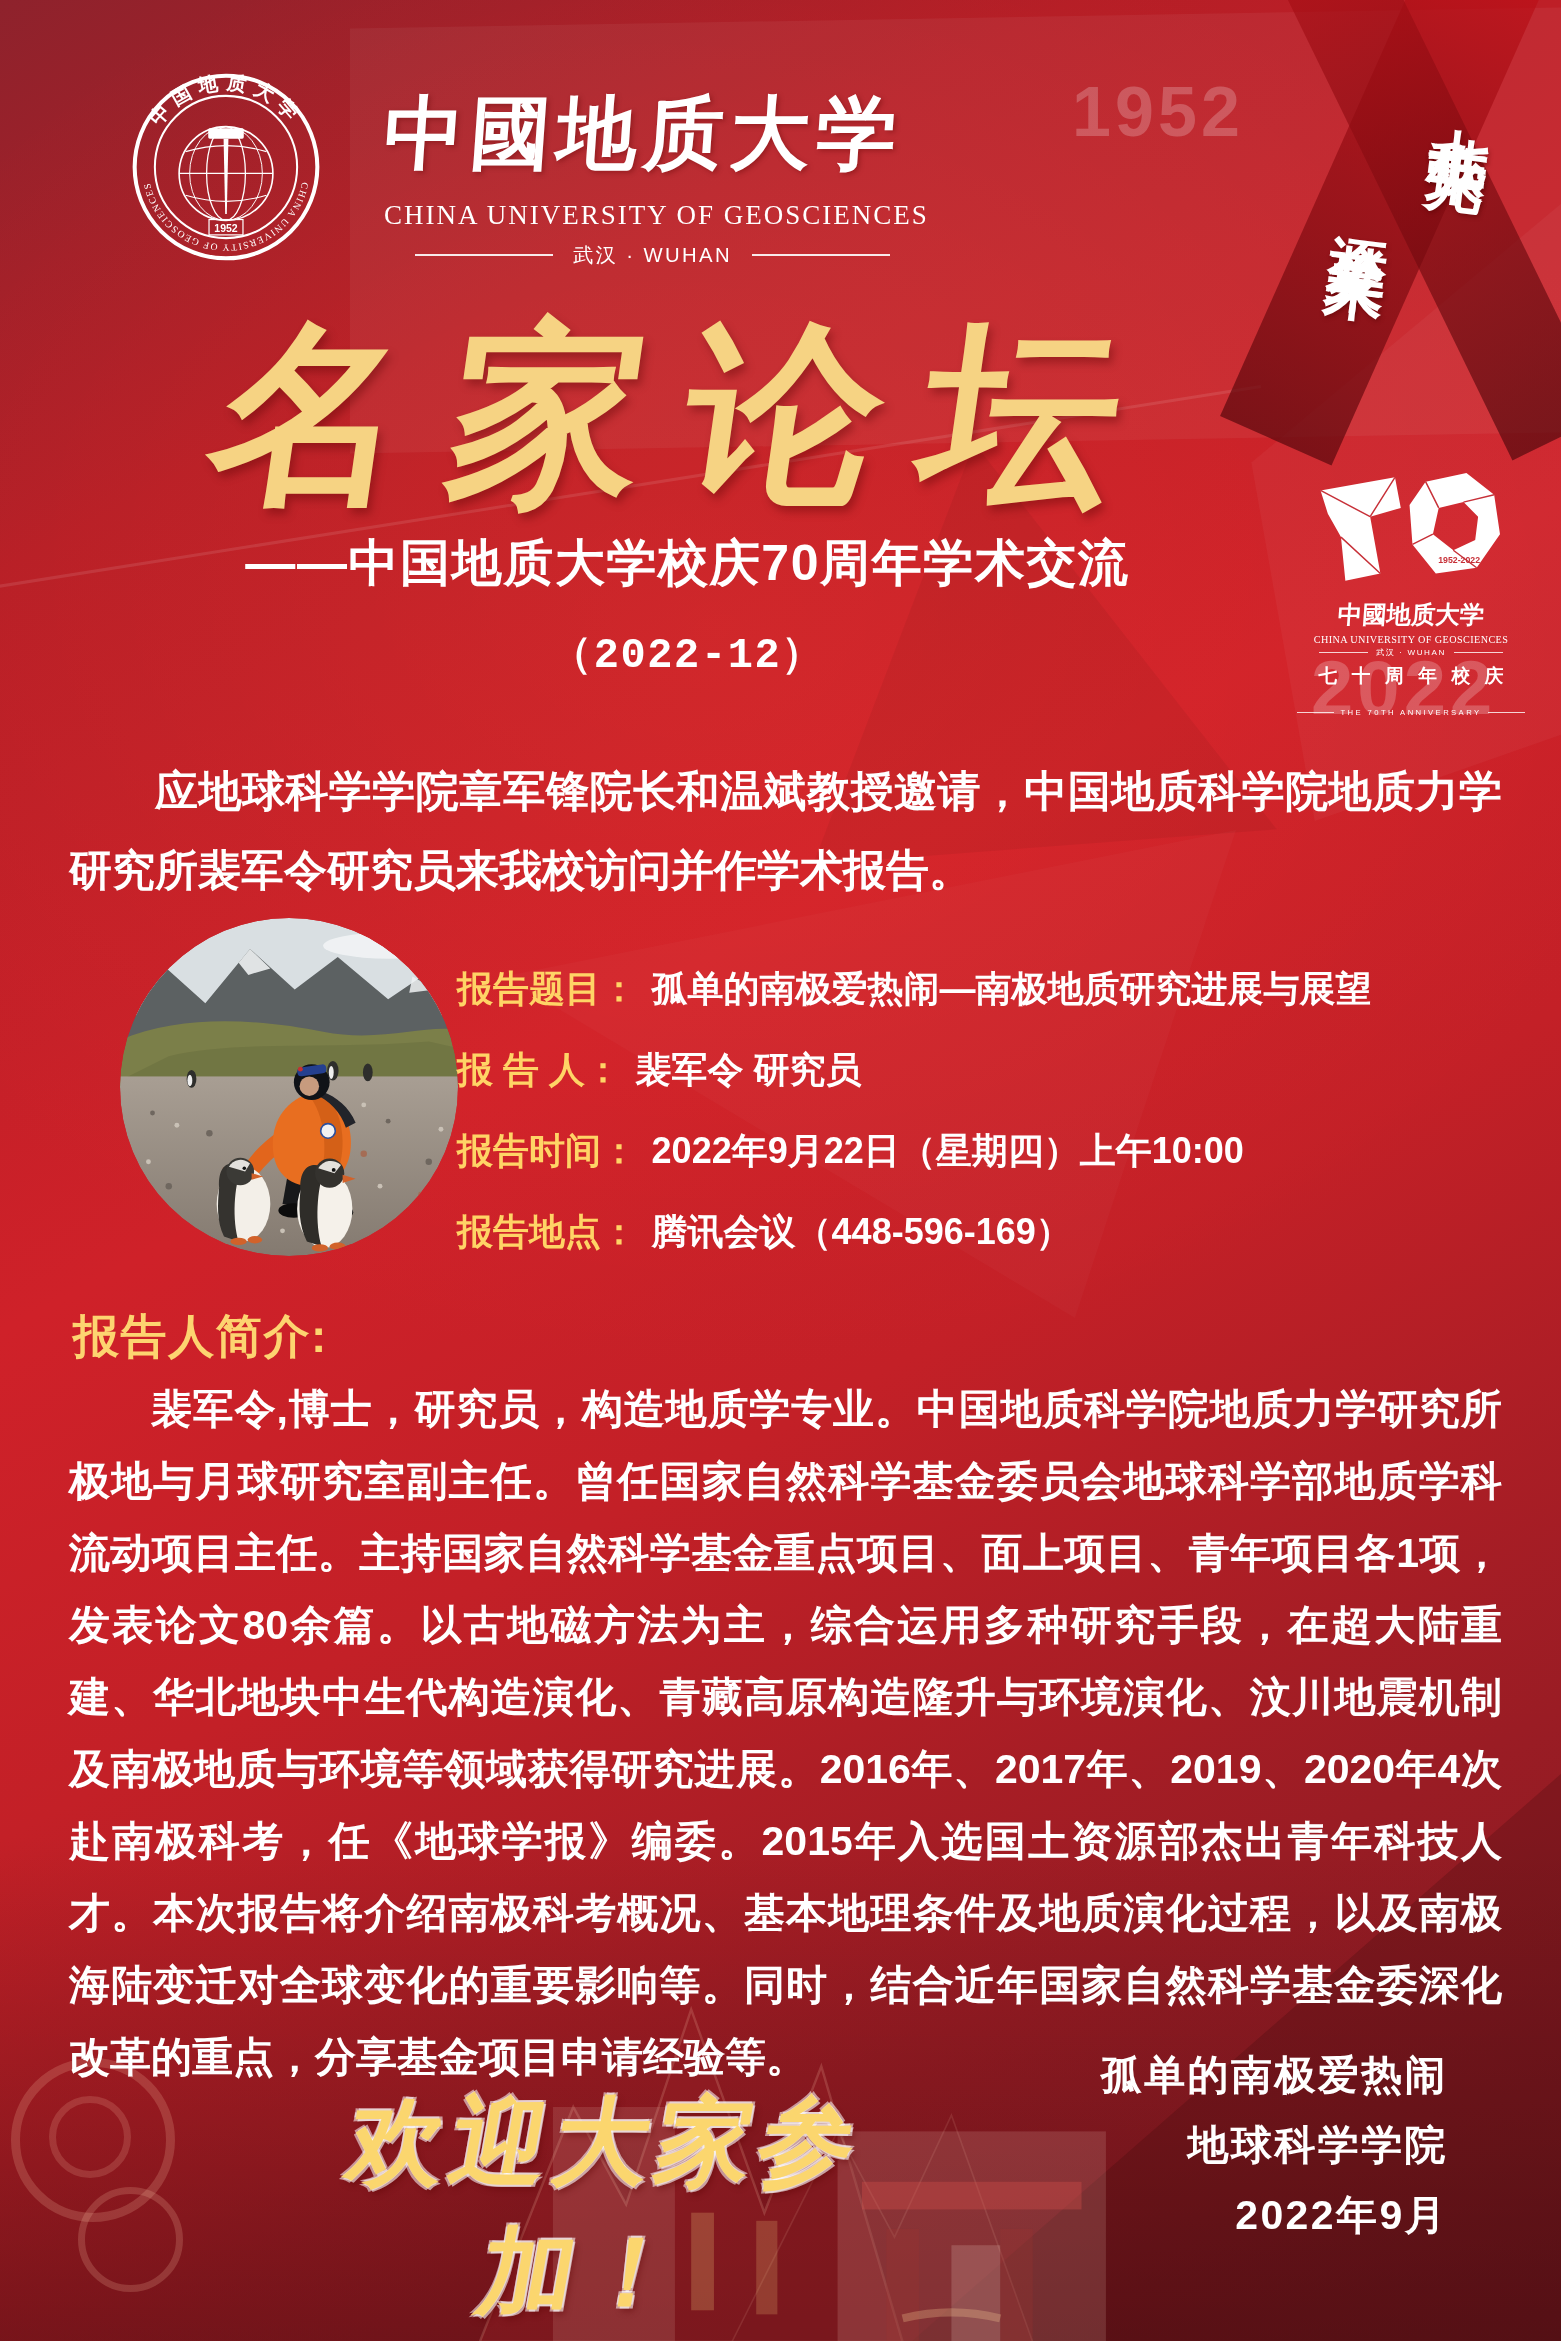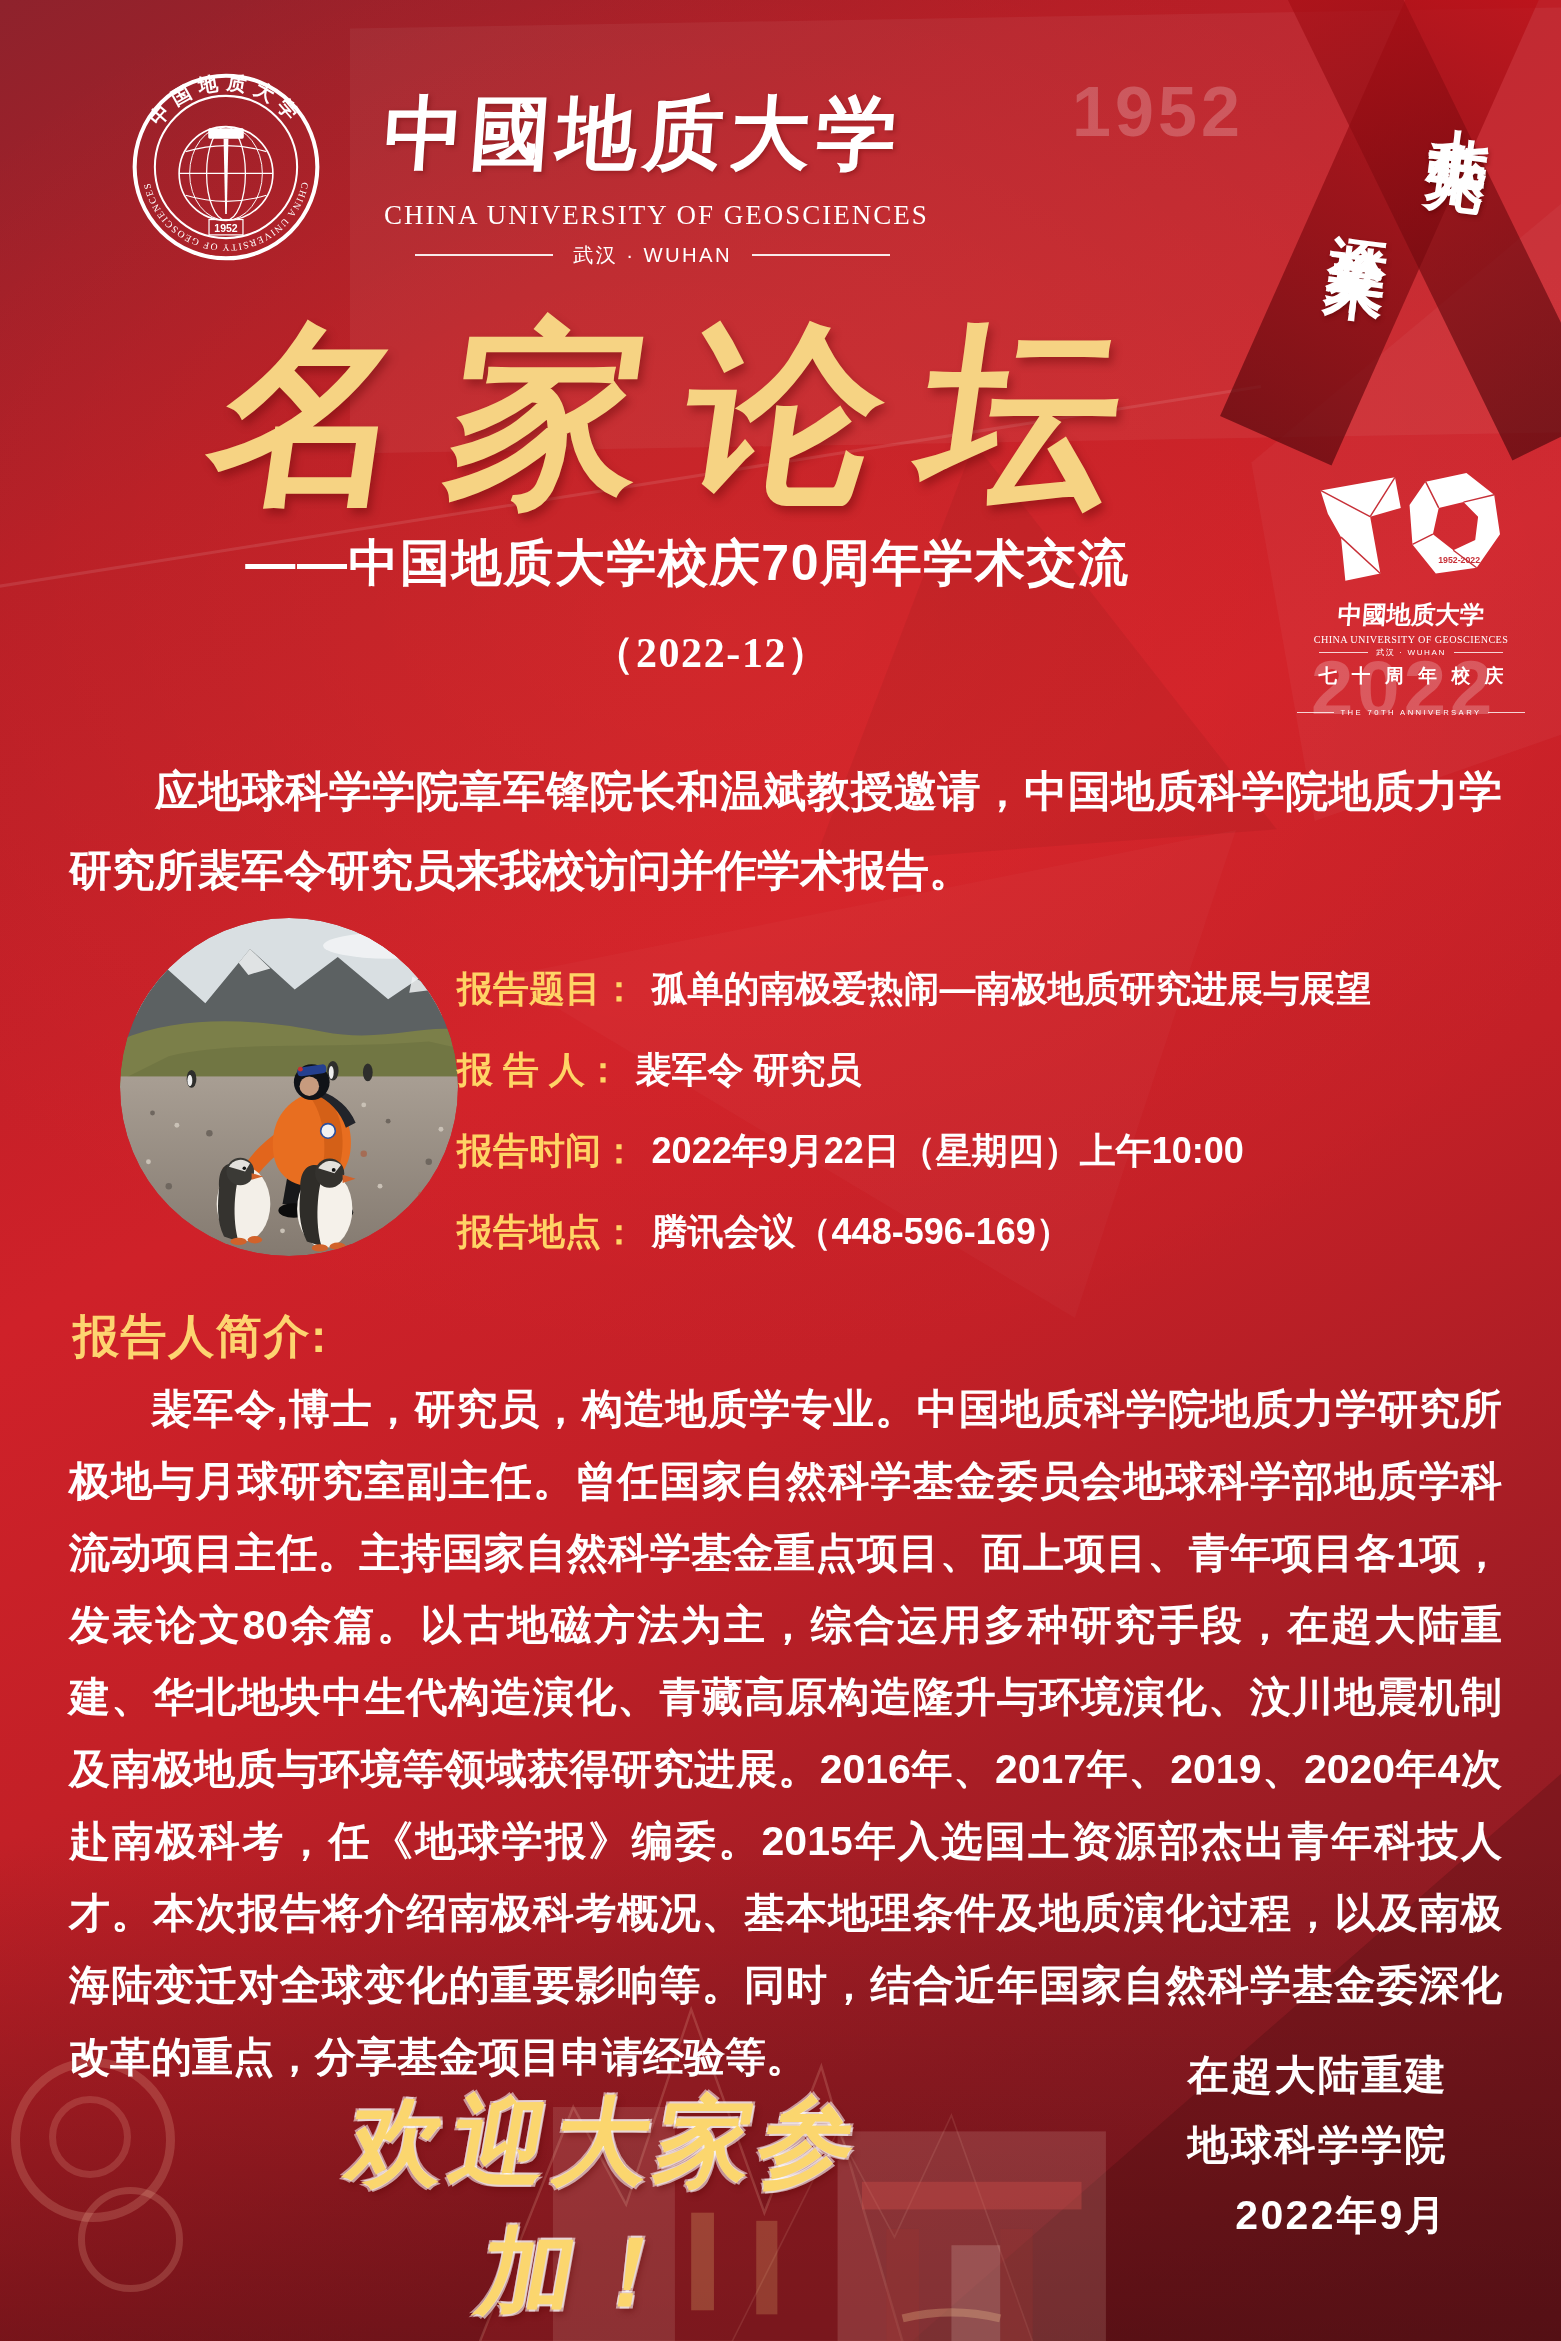--- a/index.html
+++ b/index.html
@@ -46,21 +46,21 @@
   #anniv .cn{font-size:24.4px;font-weight:800;transform:skewX(-4deg);margin-top:1.6px;}
   #anniv .en{font-size:10.2px;letter-spacing:0.4px;margin-top:3.3px;font-family:"Liberation Serif",serif;}
   #anniv .city{font-size:8.1px;letter-spacing:1.6px;margin-top:2.4px;display:flex;align-items:center;justify-content:center;gap:8.1px;}
   #anniv .city .rule{height:0.8px;width:49px;background:rgba(255,255,255,.8);}
   #anniv .t-cn{font-size:18.7px;font-weight:700;letter-spacing:14.6px;margin-top:4.9px;text-indent:14.6px;}
   #anniv .t-en{font-size:7.7px;letter-spacing:2.4px;margin-top:19px;display:flex;align-items:center;justify-content:center;gap:6.5px;}
   #anniv .t-en .rule{height:0.8px;width:37px;background:rgba(255,255,255,.8);}
   
   #main-title{left:0;top:285px;width:1375px;text-align:center;font-size:195px;font-weight:800;color:#f6d383;letter-spacing:42px;transform:skewX(-8deg);text-shadow:4.1px 5.7px 8.1px rgba(80,0,0,0.35);white-space:nowrap;}
   #subtitle{left:0;top:530px;width:1375px;text-align:center;font-family:Liberation Sans, sans-serif;font-size:50px;font-weight:700;letter-spacing:1.6px;}
-  #issue{left:0;top:625px;width:1375px;text-align:center;font-family:Liberation Serif, serif;font-size:42px;font-weight:700;letter-spacing:1.6px;padding-left:24px;}
+  #issue{left:0;top:625px;width:1375px;text-align:center;font-family:Liberation Mono, monospace;font-size:42px;font-weight:700;letter-spacing:1.6px;}
   
   #intro{left:69px;top:752px;width:1433px;font-size:43px;font-weight:700;line-height:79px;text-indent:2em;text-align:justify;}
   
   #photo{left:120px;top:918px;width:338px;height:338px;border-radius:50%;overflow:hidden;}
   #report{left:457px;top:949px;width:1082px;}
   .rrow{height:81px;display:flex;align-items:center;font-size:36px;font-weight:700;white-space:nowrap;}
   .rlabel{color:#ffd466;white-space:pre;margin-right:14.6px;}
   
   #bio-heading{left:73px;top:1306px;font-size:46px;font-weight:800;color:#fdd470;letter-spacing:1.6px;}
   #bio-text{left:69px;top:1373px;width:1433px;font-size:41px;font-weight:700;line-height:72px;text-indent:2em;text-align:justify;}
@@ -278,19 +278,19 @@
       <span class="rlabel">报告地点：</span>
       <span>腾讯会议（448-596-169）</span>
     </div>
   </div>
 
   <div class="abs z2" id="bio-heading">报告人简介:</div>
   <div class="abs z2" id="bio-text">裴军令,博士，研究员，构造地质学专业。中国地质科学院地质力学研究所极地与月球研究室副主任。曾任国家自然科学基金委员会地球科学部地质学科流动项目主任。主持国家自然科学基金重点项目、面上项目、青年项目各1项，发表论文80余篇。以古地磁方法为主，综合运用多种研究手段，在超大陆重建、华北地块中生代构造演化、青藏高原构造隆升与环境演化、汶川地震机制及南极地质与环境等领域获得研究进展。2016年、2017年、2019、2020年4次赴南极科考，任《地球学报》编委。2015年入选国土资源部杰出青年科技人才。本次报告将介绍南极科考概况、基本地理条件及地质演化过程，以及南极海陆变迁对全球变化的重要影响等。同时，结合近年国家自然科学基金委深化改革的重点，分享基金项目申请经验等。</div>
 
   <div class="abs z2" id="welcome">欢迎大家参加！</div>
   <div class="abs z2" id="footer-org">
-    <div>在超大陆重建</div>
+    <div>孤单的南极爱热闹</div>
     <div>地球科学学院</div>
     <div>2022年9月</div>
   </div>
 
 </div>
 
 
 </body></html>

